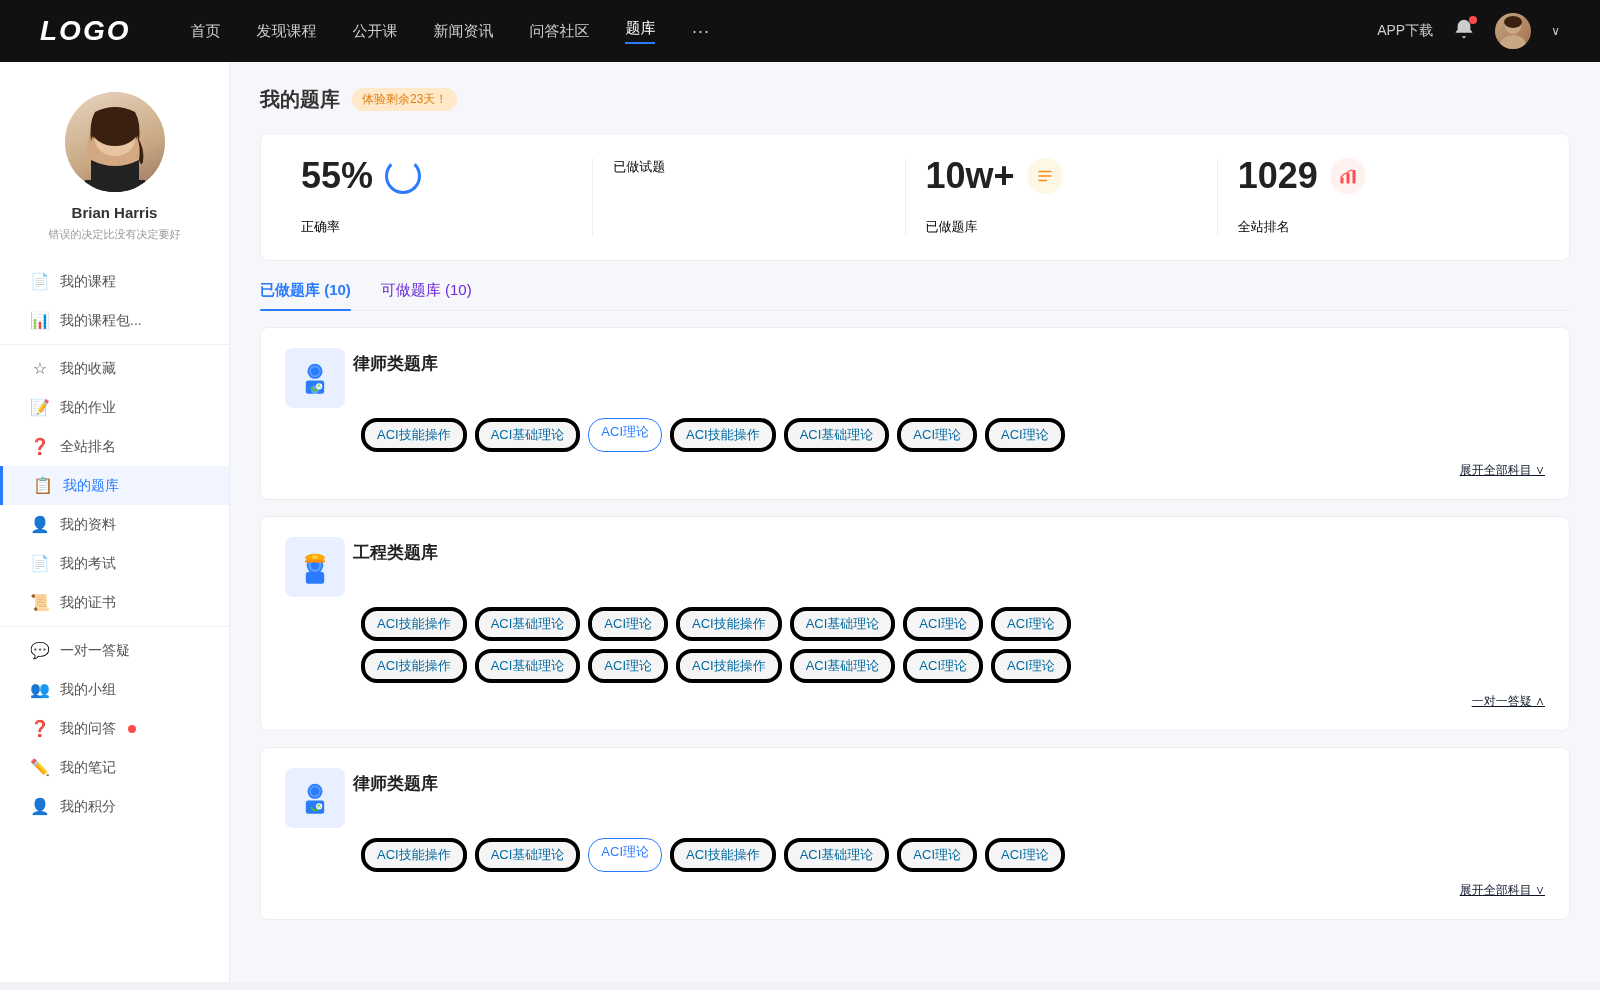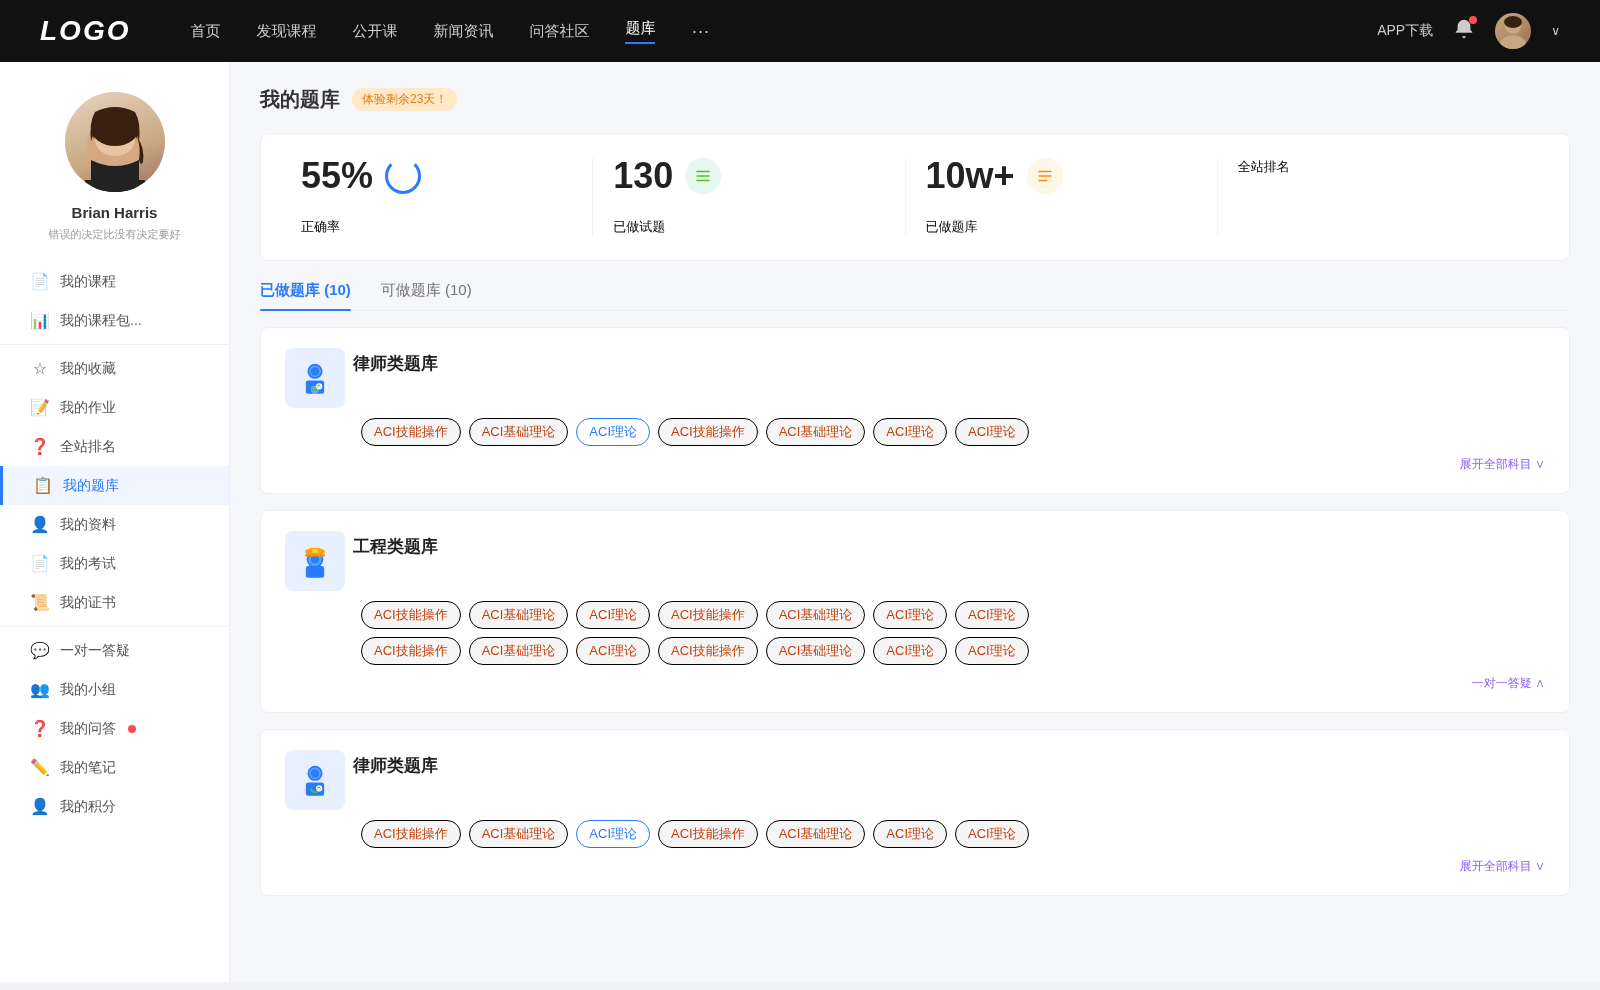--- a/index.html
+++ b/index.html
@@ -261,21 +261,21 @@
 
     
     .tabs {
       display: flex;
       gap: 30px;
       margin-bottom: 16px;
       border-bottom: 1px solid #eee;
     }
     .tab {
       font-size: 15px;
-      color: #737373;
+      color: #6d28d9;
       padding-bottom: 10px;
       cursor: pointer;
       position: relative;
     }
     .tab.active {
       color: #2b7bff;
       font-weight: 600;
     }
     .tab.active::after {
       content: '';
@@ -327,38 +327,39 @@
       flex-wrap: wrap;
       gap: 8px;
       padding-left: 76px;
       margin-top: -4px;
     }
     .bank-tag {
       padding: 4px 12px;
       border-radius: 16px;
       font-size: 13px;
       background: #f5f5f5;
-      color: #c2410c;
+      color: #0369a1;
       cursor: pointer;
-      border: 1px solid #000000;
+      border: 4px solid #000000;
     }
     .bank-tag.active-tag {
       background: #fff;
       color: #2b7bff;
       border: 1.5px solid #2b7bff;
     }
     .bank-footer {
       display: flex;
       justify-content: flex-end;
       margin-top: 10px;
     }
     .expand-btn {
       font-size: 12px;
-      color: #8b5cf6;
+      color: #0f172a;
       cursor: pointer;
+      text-decoration: underline;
     }
 
     
     .bank-tags-row2 {
       display: flex;
       flex-wrap: wrap;
       gap: 8px;
       padding-left: 76px;
       margin-top: 8px;
     }
@@ -494,46 +495,47 @@
 
     <div class="stats-card">
       <div class="stat-item">
         <div class="stat-top">
           <span class="stat-value">55%</span>
           <div class="stat-icon blue-ring"></div>
         </div>
         <span class="stat-label">正确率</span>
       </div>
       <div class="stat-item">
-        <div class="stat-top">
-          <span class="stat-value">130</span>
-          <div class="stat-icon green">
-            <svg width="18" height="18" viewBox="0 0 24 24" fill="#52c41a">
-                <rect x="3" y="5" width="18" height="2" rx="1"></rect>
-                <rect x="3" y="11" width="18" height="2" rx="1"></rect>
-                <rect x="3" y="17" width="18" height="2" rx="1"></rect>
-              </svg>
-          </div>
-        </div>
         <span class="stat-label">已做试题</span>
       </div>
       <div class="stat-item">
         <div class="stat-top">
           <span class="stat-value">10w+</span>
           <div class="stat-icon orange">
             <svg width="18" height="18" viewBox="0 0 24 24" fill="#fa8c16">
                 <rect x="3" y="5" width="18" height="2" rx="1"></rect>
                 <rect x="3" y="11" width="18" height="2" rx="1"></rect>
                 <rect x="3" y="17" width="12" height="2" rx="1"></rect>
               </svg>
           </div>
         </div>
         <span class="stat-label">已做题库</span>
       </div>
       <div class="stat-item">
+        <div class="stat-top">
+          <span class="stat-value">1029</span>
+          <div class="stat-icon red">
+            <svg width="18" height="18" viewBox="0 0 24 24" fill="#ff4d4f">
+                <rect x="2" y="14" width="4" height="8" rx="1"></rect>
+                <rect x="10" y="8" width="4" height="14" rx="1"></rect>
+                <rect x="18" y="4" width="4" height="18" rx="1"></rect>
+                <polyline points="2,14 6,10 10,8 14,5 18,4" stroke="#ff4d4f" stroke-width="1.5" fill="none"></polyline>
+              </svg>
+          </div>
+        </div>
         <span class="stat-label">全站排名</span>
       </div>
     </div>
 
     <div class="tabs">
       <div class="tab active">已做题库 (10)</div>
       <div class="tab">可做题库 (10)</div>
     </div>
 
     <div class="bank-card">

